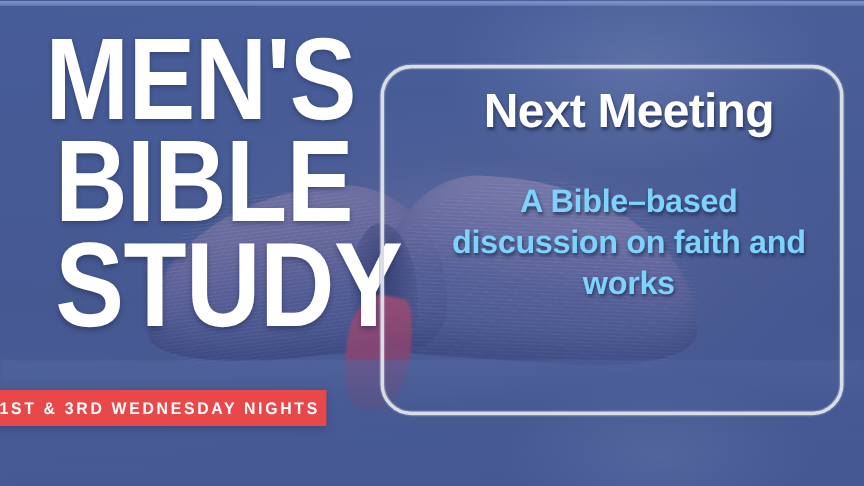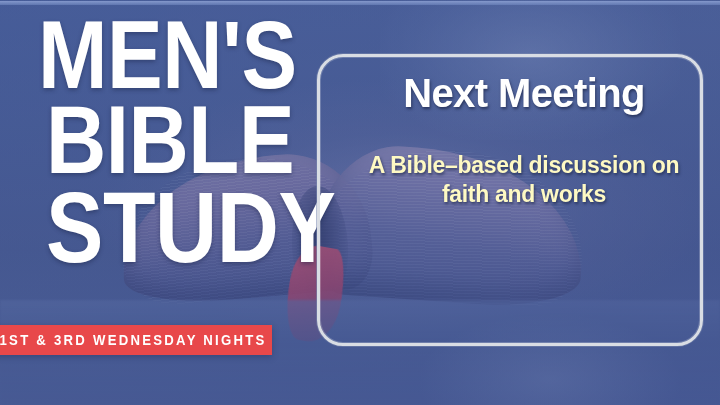--- a/index.html
+++ b/index.html
@@ -136,21 +136,21 @@
     position: absolute;
     left: 0; right: 0; top: 1px;
     height: 4px;
     background: linear-gradient(180deg, rgba(142,162,212,0.85) 0%, rgba(116,140,196,0.55) 100%);
   }
 
   
   .headline {
     position: absolute;
     left: 34px;
-    top: 14px;
+    top: 25px;
     width: 260px;
   }
   .headline-line {
     display: block;
     color: #ffffff;
     font-family: "Liberation Sans Narrow", "Liberation Sans", sans-serif;
     font-weight: 700;
     font-style: normal;
     letter-spacing: -0.5px;
     line-height: 0.84;
@@ -223,22 +223,22 @@
     font-size: 40px;
     font-weight: 700;
     line-height: 1.04;
     text-align: center;
     letter-spacing: -0.4px;
     margin-top: 2px;
     text-shadow: 1px 2px 3px rgba(28,38,72,0.72);
     white-space: nowrap;
   }
   .panel-body {
-    color: #fef9c3;
-    font-size: 23px;
+    color: #7dd3fc;
+    font-size: 27px;
     font-weight: 700;
     line-height: 1.26;
     text-align: center;
     letter-spacing: -0.3px;
     margin-top: 36px;
     padding: 0 14px;
     text-shadow: 1px 2px 3px rgba(28,38,72,0.72);
   }
 </style>
 </head>

